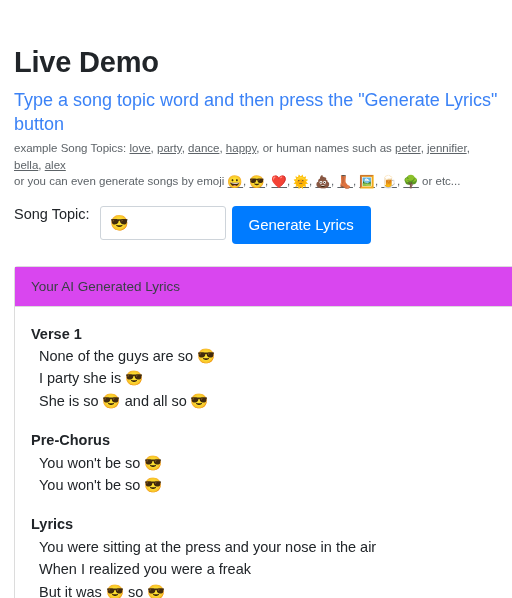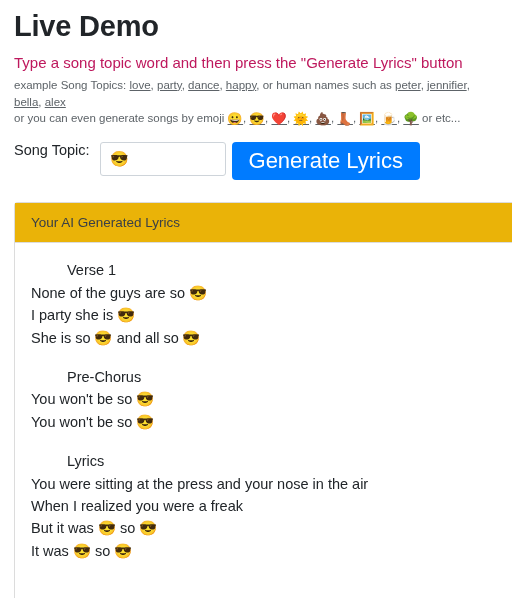--- a/index.html
+++ b/index.html
@@ -19,35 +19,36 @@
   .page {
     position: relative;
     width: 512px;
     height: 598px;
     box-sizing: border-box;
   }
 
   
   .header-block {
     padding: 10px 14px 0 14px;
+    margin-top: 36px;
   }
 
   .page-title {
     font-size: 29px;
     font-weight: 700;
     line-height: 1.15;
     letter-spacing: -0.2px;
     margin: 0 0 10px 0;
     color: #212529;
   }
 
   .lead-text {
-    font-size: 15px;
+    font-size: 18px;
     line-height: 1.3;
-    color: #be185d;
+    color: #3b82f6;
     margin: 0 0 4px 0;
   }
 
   .examples {
     font-size: 11.5px;
     line-height: 1.45;
     color: #5d6368;
     margin: 0;
   }
   .examples a,
@@ -88,62 +89,62 @@
   }
   .generate-btn {
     margin-left: 6px;
     height: 38px;
     box-sizing: border-box;
     border: none;
     border-radius: 4px;
     background: #007bff;
     color: #ffffff;
     font-family: "Liberation Sans", sans-serif;
-    font-size: 22px;
+    font-size: 15px;
     line-height: 1;
     padding: 0 17px;
     cursor: pointer;
     white-space: nowrap;
   }
 
   
   .card {
     margin: 22px 0 0 14px;
     border: 1px solid #dcdcdc;
     border-right: none;
     border-bottom: none;
     border-radius: 4px 0 0 0;
     background: #ffffff;
     min-height: 430px;
     box-sizing: border-box;
   }
   .card-header {
-    background: #eab308;
+    background: #d946ef;
     border-bottom: 1px solid #dcdcdc;
     padding: 12px 16px;
     font-size: 13.5px;
     color: #3a4046;
   }
   .card-body {
     padding: 16px 16px 10px 16px;
     font-size: 14.5px;
     line-height: 22.4px;
     color: #212529;
   }
 
   .section { margin: 0 0 17px 0; }
   .section:last-child { margin-bottom: 0; }
   .section-title {
-    font-weight: 400;
+    font-weight: 700;
     line-height: 22.4px;
-    margin-left: 36px;
   }
   .lyric-line {
     line-height: 22.4px;
     white-space: pre-wrap;
+    margin-left: 8px;
   }
 </style>
 </head>
 <body>
 
 <div class="page">
 
   <div class="header-block">
     <h1 class="page-title">Live Demo</h1>
     <p class="lead-text">Type a song topic word and then press the "Generate Lyrics" button</p>

